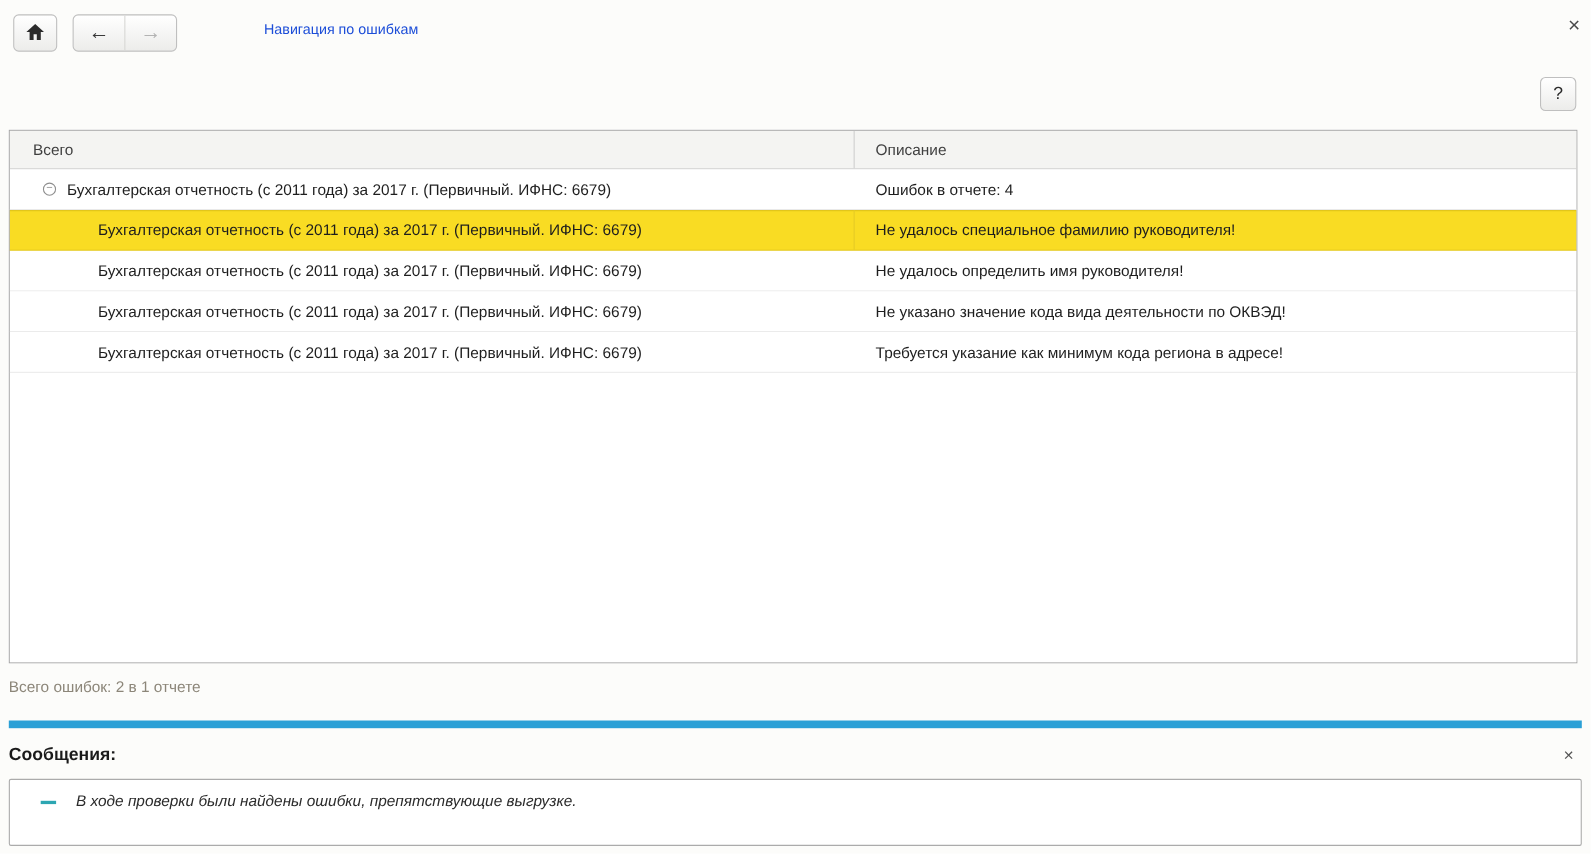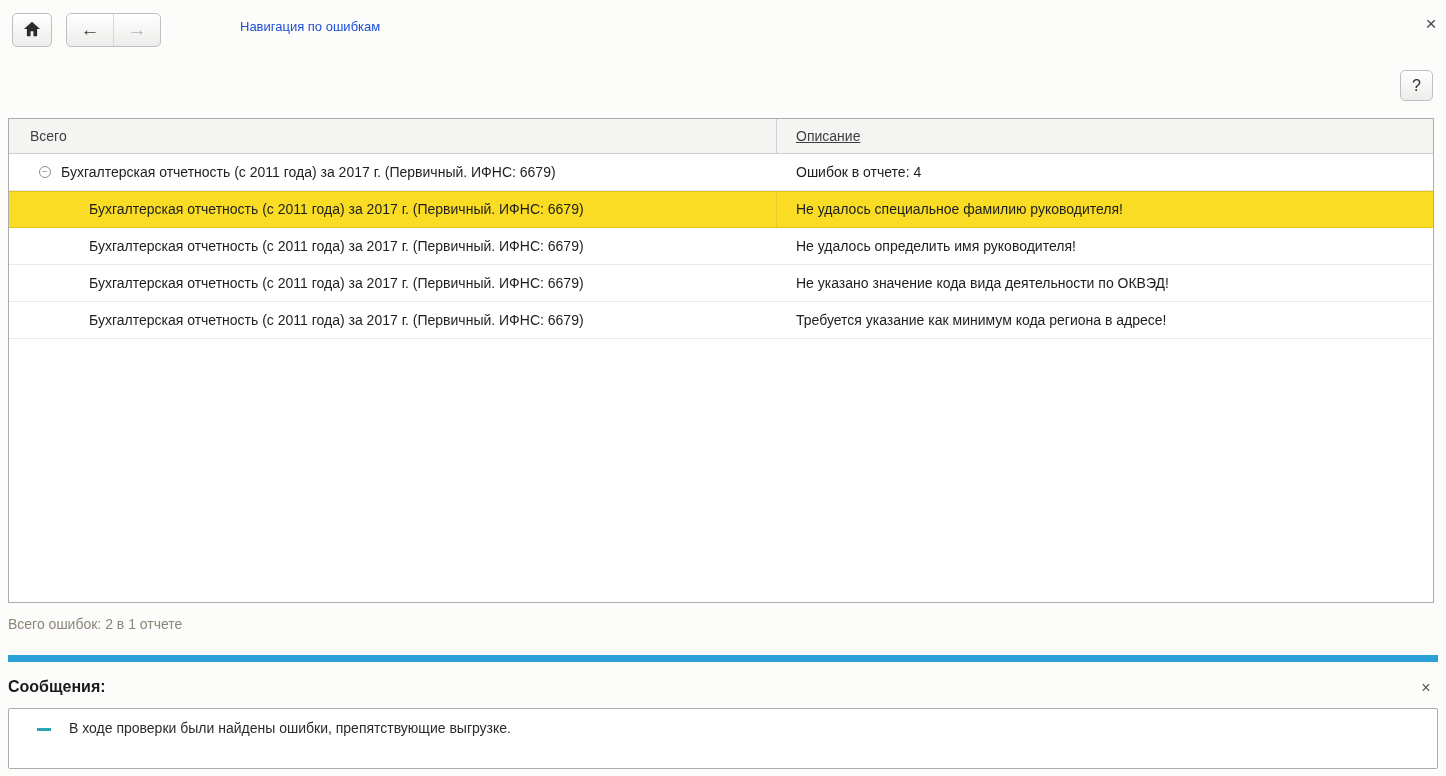--- a/index.html
+++ b/index.html
@@ -54,21 +54,21 @@
   }
   .thead {
     display: flex; height: 35px; flex: 0 0 35px;
     background: #F4F4F2; border-bottom: 1px solid #CFCFCF;
     color: #3F3F3F;
   }
   .th-report {
     width: 768px; flex: 0 0 768px; display: flex; align-items: center;
     padding-left: 21px; border-right: 1px solid #CFCFCF;
   }
-  .th-desc { flex: 1; display: flex; align-items: center; padding-left: 19px; text-decoration: underline; }
+  .th-desc { flex: 1; display: flex; align-items: center; padding-left: 19px; }
 
   .trow {
     display: flex; height: 37px; flex: 0 0 37px;
     border-bottom: 1px solid #E9E9E9; background: #FFFFFF; cursor: pointer;
   }
   .td-report {
     width: 768px; flex: 0 0 768px; display: flex; align-items: center;
     overflow: hidden; white-space: nowrap;
   }
   .td-desc { flex: 1; display: flex; align-items: center; padding-left: 19px;
@@ -109,21 +109,21 @@
     position: absolute; left: 8px; top: 678px;
     font-size: 16px; font-weight: bold; color: #1a1a1a;
   }
   .messages-close {
     position: absolute; left: 1416px; top: 678px; width: 20px; height: 20px;
     font-size: 16px; color: #555; text-align: center; line-height: 20px;
     cursor: pointer;
   }
   .message-box {
     position: absolute; left: 8px; top: 708px; width: 1430px; height: 61px;
-    background: #FFFFFF; border: 1px solid #ABABAB; border-radius: 2px;
+    background: #FFFFFF; border: 1px solid #ABABAB; border-radius: 2px; font-style: italic;
   }
   .message-item { position: absolute; left: 0; top: 0; width: 100%; height: 100%; cursor: pointer; }
   .message-dash {
     position: absolute; left: 28px; top: 19px; width: 14px; height: 3px;
     background: #2CA6B2;
   }
   .message-text {
     position: absolute; left: 60px; top: 9px;
     font-size: 14px; line-height: 21px; color: #2B2B2B;
   }

